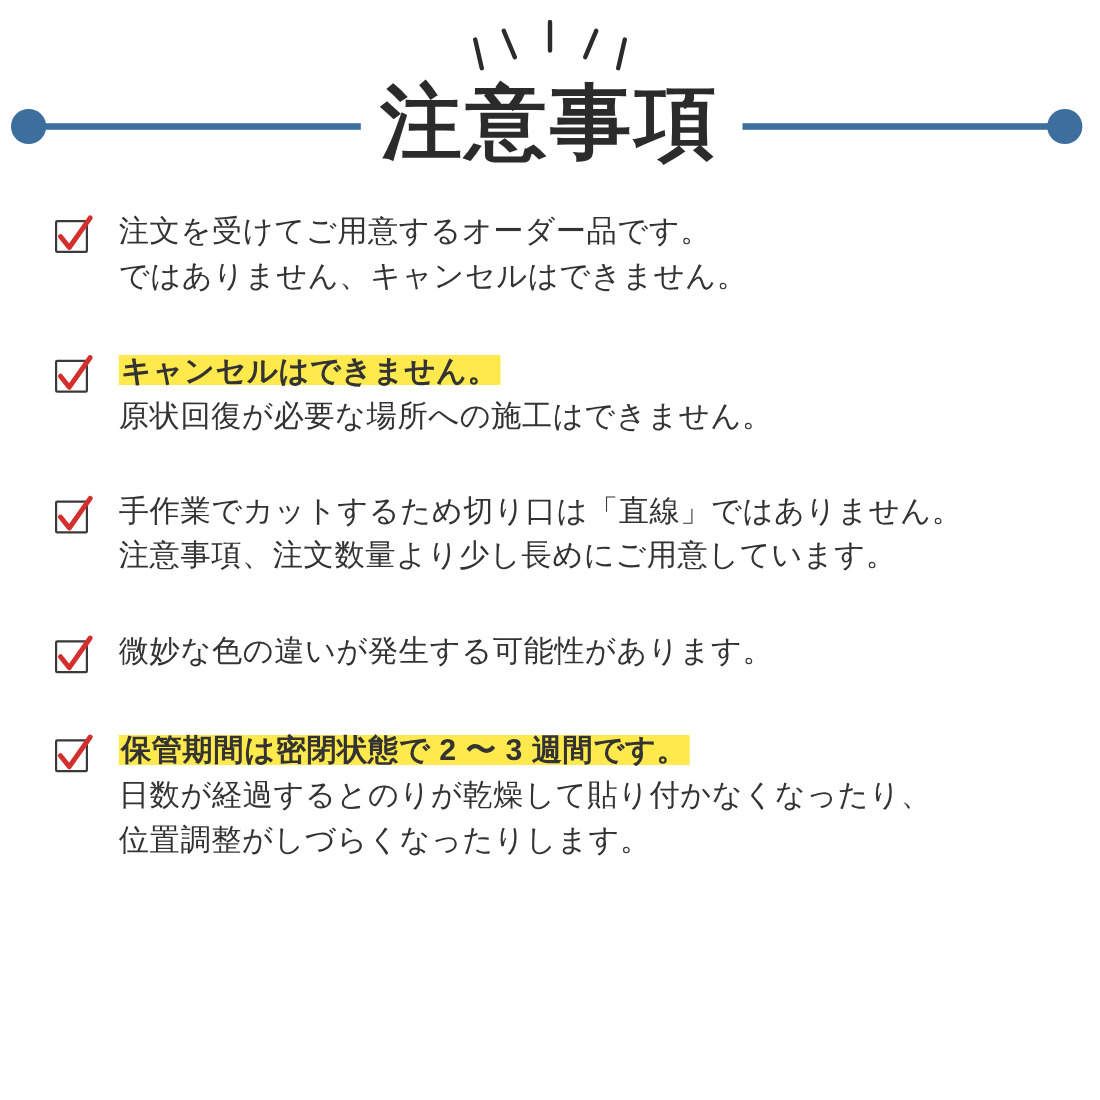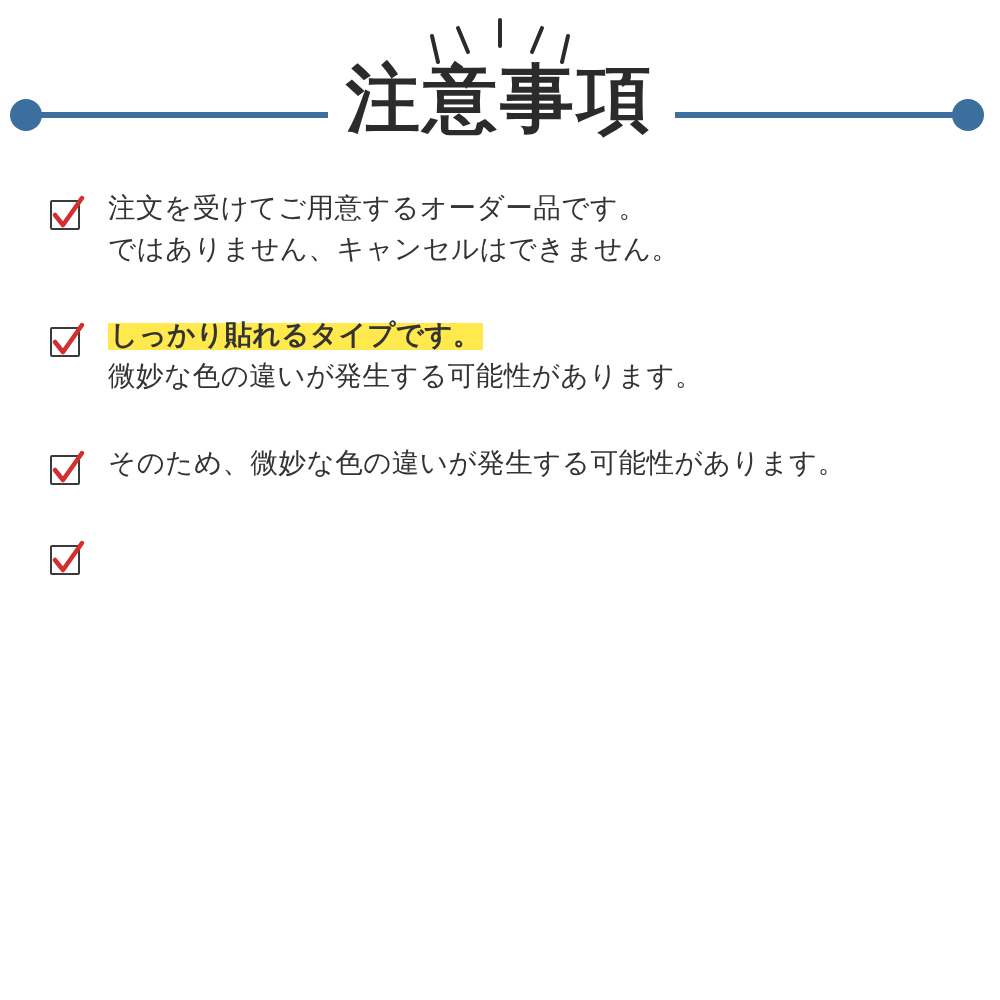--- a/index.html
+++ b/index.html
@@ -58,40 +58,39 @@
     width: 32px;
     height: 32px;
     border-radius: 50%;
     background: #3d6f9e;
   }
   .dot-left { left: 10px; }
   .dot-right { left: 952px; }
 
   .header-title {
     position: absolute;
-    top: 62px;
+    top: 74px;
     left: 0;
     width: 1000px;
     text-align: center;
     font-size: 74px;
     line-height: 1;
     font-weight: 700;
     letter-spacing: 3px;
     color: #2b2b2b;
   }
 
   
   .notice-list {
     position: absolute;
     top: 190px;
     left: 0;
     width: 1000px;
     padding: 0 48px;
     box-sizing: border-box;
-    font-family: Liberation Mono, monospace;
   }
 
   .notice-item {
     display: flex;
     align-items: flex-start;
     margin-bottom: 46px;
   }
 
   .checkbox {
     flex: 0 0 auto;
@@ -184,43 +183,58 @@
     </div>
 
     <div class="notice-item">
       <div class="checkbox">
         <div class="box"></div>
         <svg viewBox="0 0 38 38" aria-hidden="true">
           <polyline points="7,19 15,29 34,2" fill="none" stroke="#d32f2f" stroke-width="4.5" stroke-linecap="round" stroke-linejoin="round"></polyline>
         </svg>
       </div>
       <div class="notice-lines">
-        <div class="line bold"><span class="hl">しっかり貼れるタイプです。</span></div>
+        <div class="line bold"><span class="hl">キャンセルはできません。</span></div>
+        <div class="line">原状回復が必要な場所への施工はできません。</div>
+      </div>
+    </div>
+
+    <div class="notice-item">
+      <div class="checkbox">
+        <div class="box"></div>
+        <svg viewBox="0 0 38 38" aria-hidden="true">
+          <polyline points="7,19 15,29 34,2" fill="none" stroke="#d32f2f" stroke-width="4.5" stroke-linecap="round" stroke-linejoin="round"></polyline>
+        </svg>
+      </div>
+      <div class="notice-lines">
+        <div class="line">手作業でカットするため切り口は「直線」ではありません。</div>
+        <div class="line">注意事項、注文数量より少し長めにご用意しています。</div>
+      </div>
+    </div>
+
+    <div class="notice-item">
+      <div class="checkbox">
+        <div class="box"></div>
+        <svg viewBox="0 0 38 38" aria-hidden="true">
+          <polyline points="7,19 15,29 34,2" fill="none" stroke="#d32f2f" stroke-width="4.5" stroke-linecap="round" stroke-linejoin="round"></polyline>
+        </svg>
+      </div>
+      <div class="notice-lines">
         <div class="line">微妙な色の違いが発生する可能性があります。</div>
       </div>
     </div>
 
     <div class="notice-item">
       <div class="checkbox">
         <div class="box"></div>
         <svg viewBox="0 0 38 38" aria-hidden="true">
           <polyline points="7,19 15,29 34,2" fill="none" stroke="#d32f2f" stroke-width="4.5" stroke-linecap="round" stroke-linejoin="round"></polyline>
         </svg>
       </div>
       <div class="notice-lines">
-        <div class="line">そのため、微妙な色の違いが発生する可能性があります。</div>
-      </div>
-    </div>
-
-    <div class="notice-item">
-      <div class="checkbox">
-        <div class="box"></div>
-        <svg viewBox="0 0 38 38" aria-hidden="true">
-          <polyline points="7,19 15,29 34,2" fill="none" stroke="#d32f2f" stroke-width="4.5" stroke-linecap="round" stroke-linejoin="round"></polyline>
-        </svg>
-      </div>
-      <div class="notice-lines">
-      </div>
-    </div>
-
+        <div class="line bold"><span class="hl">保管期間は密閉状態で 2 〜 3 週間です。</span></div>
+        <div class="line">日数が経過するとのりが乾燥して貼り付かなくなったり、</div>
+        <div class="line">位置調整がしづらくなったりします。</div>
+      </div>
+    </div>
 
   </div>
 </div>
 
 </body></html>

